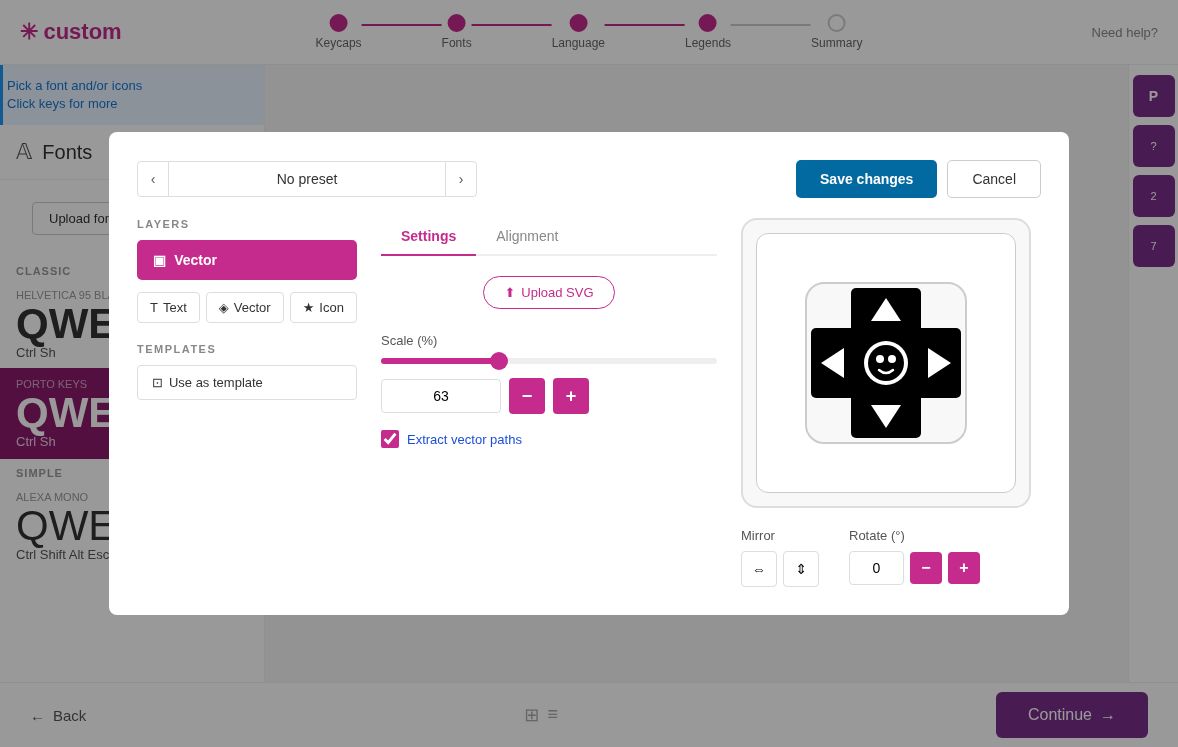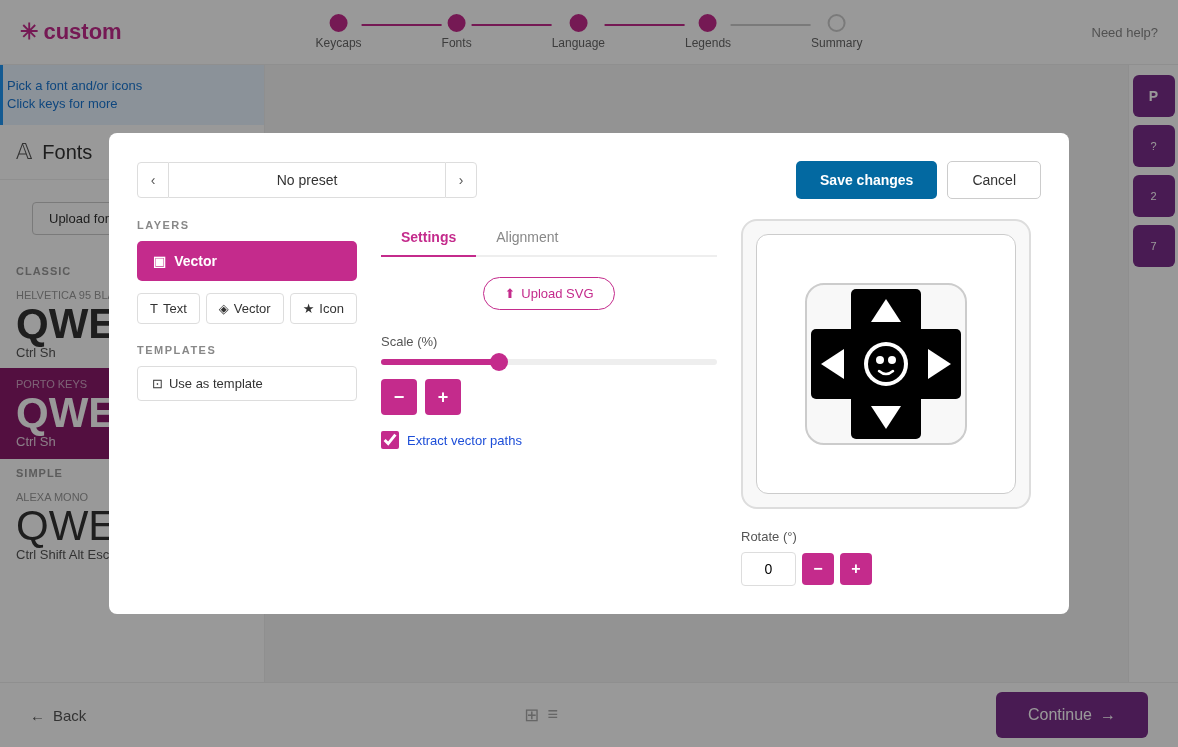--- a/index.html
+++ b/index.html
@@ -279,20 +279,21 @@
             </button>
           </div>
 
           <div class="scale-section">
             <div class="scale-label">Scale (%)</div>
             <div class="slider-track">
               <div class="slider-fill"></div>
               <div class="slider-thumb"></div>
             </div>
             <div class="scale-input-row">
+              <input class="scale-input" type="text" value="63" style="">
               <button class="scale-minus-btn">−</button>
               <button class="scale-plus-btn">+</button>
             </div>
           </div>
 
           <div class="extract-row">
             <input type="checkbox" class="extract-checkbox" checked="" style="">
             <span class="extract-label">Extract vector paths</span>
           </div>
         </div>
@@ -333,20 +334,31 @@
                 <circle cx="100" cy="100" r="18" fill="black"></circle>
                 <circle cx="94" cy="96" r="4" fill="white"></circle>
                 <circle cx="106" cy="96" r="4" fill="white"></circle>
                 <path d="M93,107 Q100,113 107,107" stroke="white" stroke-width="2.5" fill="none" stroke-linecap="round"></path>
 
               </svg>
             </div>
           </div>
 
           <div class="mirror-rotate-row">
+            <div class="mirror-section">
+              <div class="mirror-rotate-label">Mirror</div>
+              <div class="mirror-btns">
+                <button class="mirror-btn">
+                  <span>⇔</span>
+                </button>
+                <button class="mirror-btn">
+                  <span>⇕</span>
+                </button>
+              </div>
+            </div>
             <div class="rotate-section">
               <div class="mirror-rotate-label">Rotate (°)</div>
               <div class="rotate-row">
                 <input class="rotate-input" type="text" value="0" style="">
                 <button class="rotate-minus-btn">−</button>
                 <button class="rotate-plus-btn">+</button>
               </div>
             </div>
           </div>
         </div>

